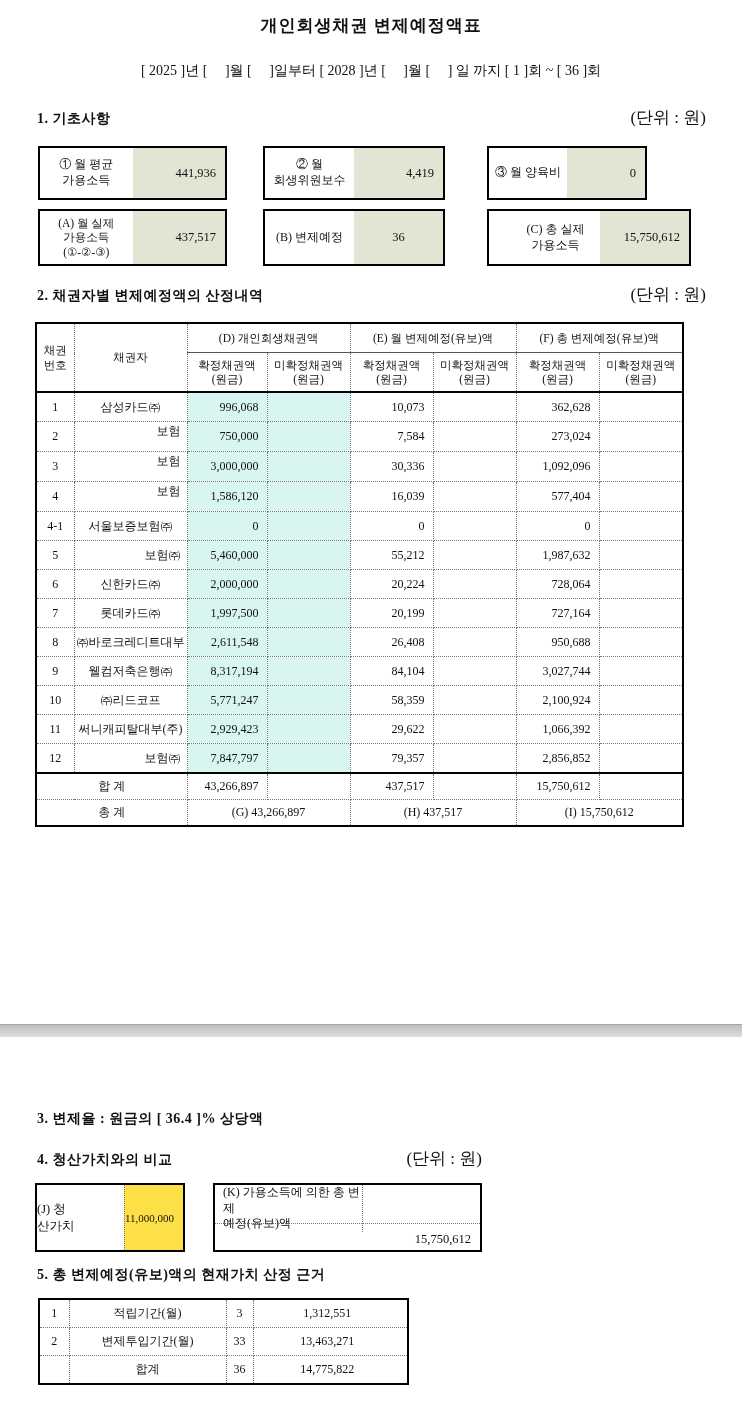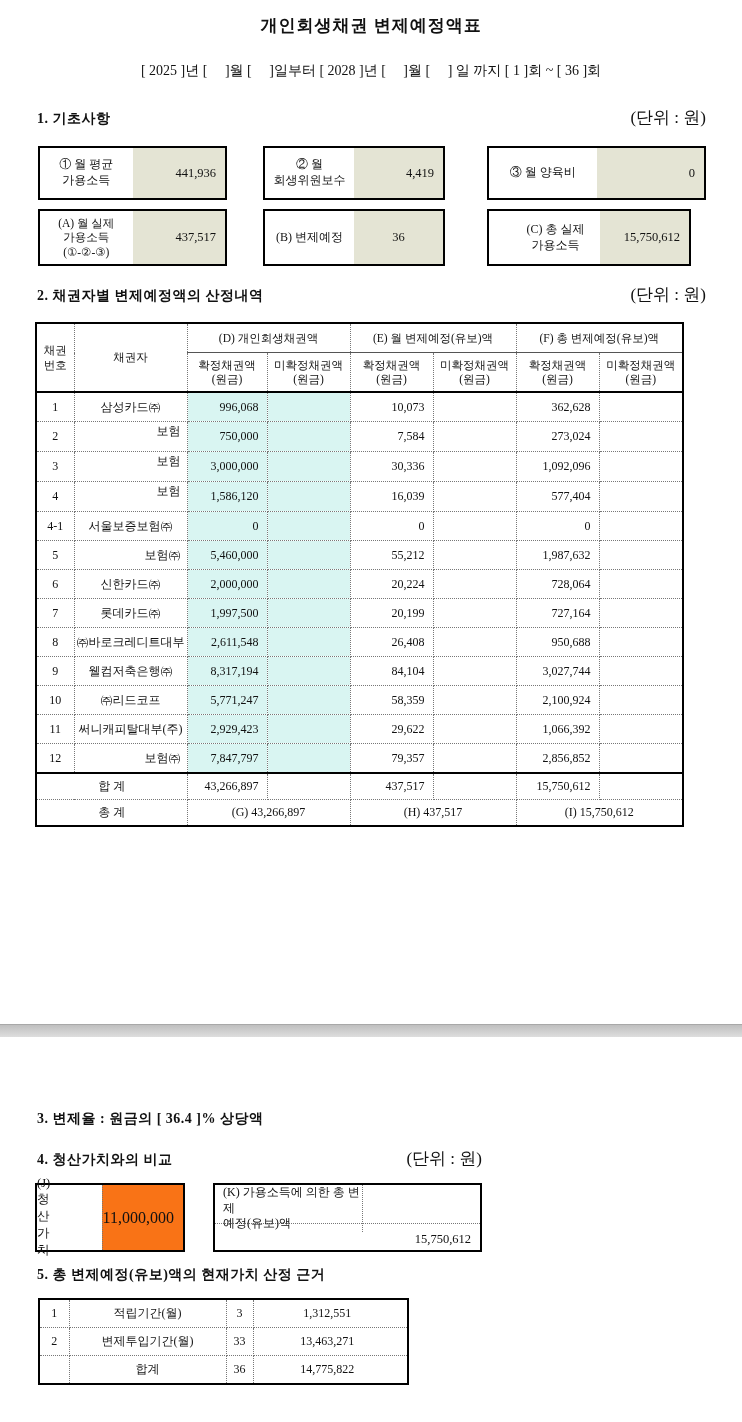--- a/index.html
+++ b/index.html
@@ -39,22 +39,22 @@
   .td-cred.tr-align{text-align:right;padding-right:6px !important;vertical-align:top;padding-top:1px !important;}
   .ctr{text-align:center;}
 
   
   .page-band{left:0;top:1024px;width:742px;height:13px;
              background:linear-gradient(to bottom,#bfbfbf,#dedede);border-top:1px solid #a8a8a8;box-sizing:border-box;}
 
   
   .jbox{left:35px;top:1183px;width:150px;height:69px;border:2px solid #000;display:flex;box-sizing:border-box;gap:48px;}
   .jbox-label{width:71px;display:flex;align-items:center;justify-content:center;font-size:12.5px;}
-  .jbox-value{flex:1;background:#f97316;border-left:1px dotted #777;display:flex;align-items:center;
-              justify-content:flex-end;padding-right:9px;font-size:16px;box-sizing:border-box;}
+  .jbox-value{flex:1;background:#fde047;border-left:1px dotted #777;display:flex;align-items:center;
+              justify-content:flex-end;padding-right:9px;font-size:11px;box-sizing:border-box;}
   .klbox{left:213px;top:1183px;width:269px;height:69px;border:2px solid #000;box-sizing:border-box;
          display:flex;flex-direction:column;}
   .kl-row{display:flex;box-sizing:border-box;flex-direction:column;}
   .kl-row.k{height:39px;border-bottom:1px dotted #777;}
   .kl-row.l{flex:1;}
   .kl-label{width:148px;border-right:1px dotted #777;box-sizing:border-box;display:flex;align-items:center;
             padding-left:8px;font-size:12px;line-height:1.3;white-space:pre-line;}
   .kl-value{flex:1;display:flex;align-items:center;justify-content:flex-end;padding-right:9px;font-size:12.5px;}
 
   
@@ -75,21 +75,21 @@
   <div class="abs ibox" style="left:38px;top:146px;width:189px;height:54px;">
     <div class="ibox-label">① 월 평균
 가용소득</div>
     <div class="ibox-value">441,936</div>
   </div>
   <div class="abs ibox" style="left:263px;top:146px;width:182px;height:54px;">
     <div class="ibox-label">② 월
 회생위원보수</div>
     <div class="ibox-value">4,419</div>
   </div>
-  <div class="abs ibox" style="left:487px;top:146px;width:219px;height:54px;">
+  <div class="abs ibox" style="left:487px;top:146px;width:160px;height:54px;">
     <div class="ibox-label">③ 월 양육비</div>
     <div class="ibox-value">0</div>
   </div>
 
   <div class="abs ibox" style="left:38px;top:209px;width:189px;height:57px;">
     <div class="ibox-label small3">(A) 월 실제
 가용소득
 (①-②-③)</div>
     <div class="ibox-value">437,517</div>
   </div>

